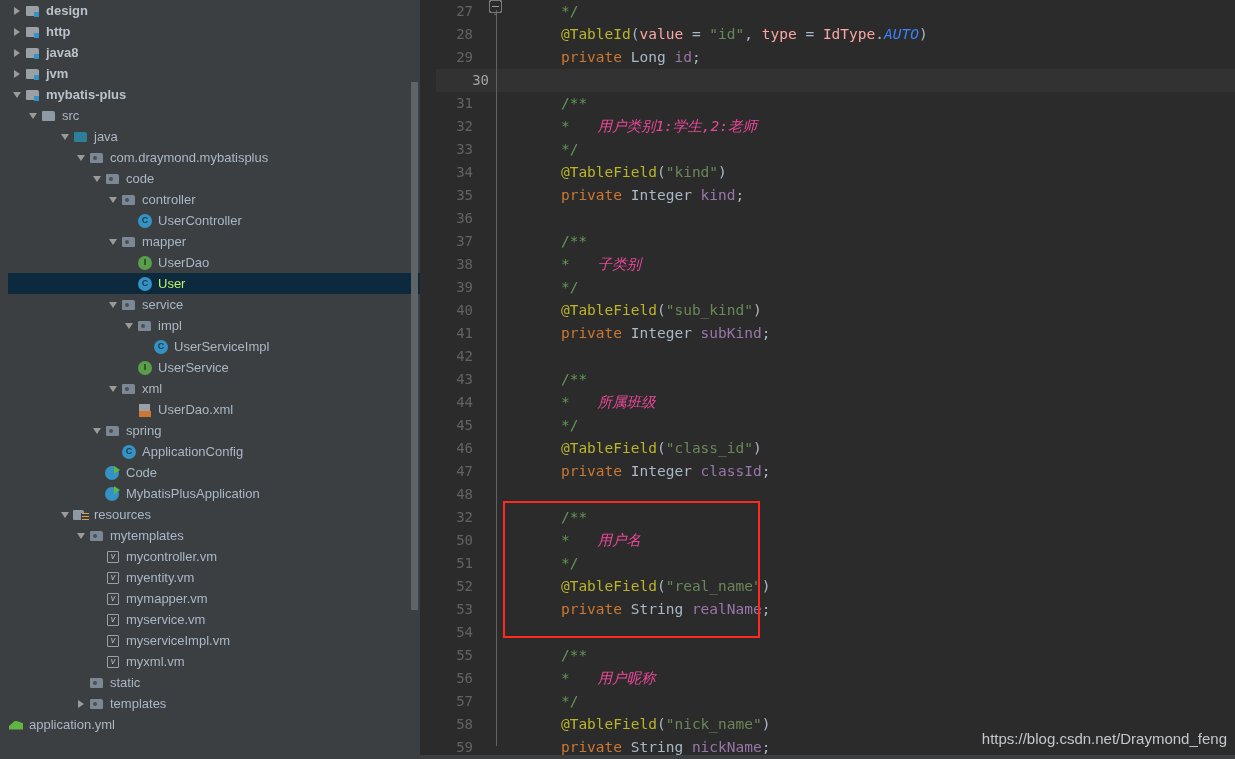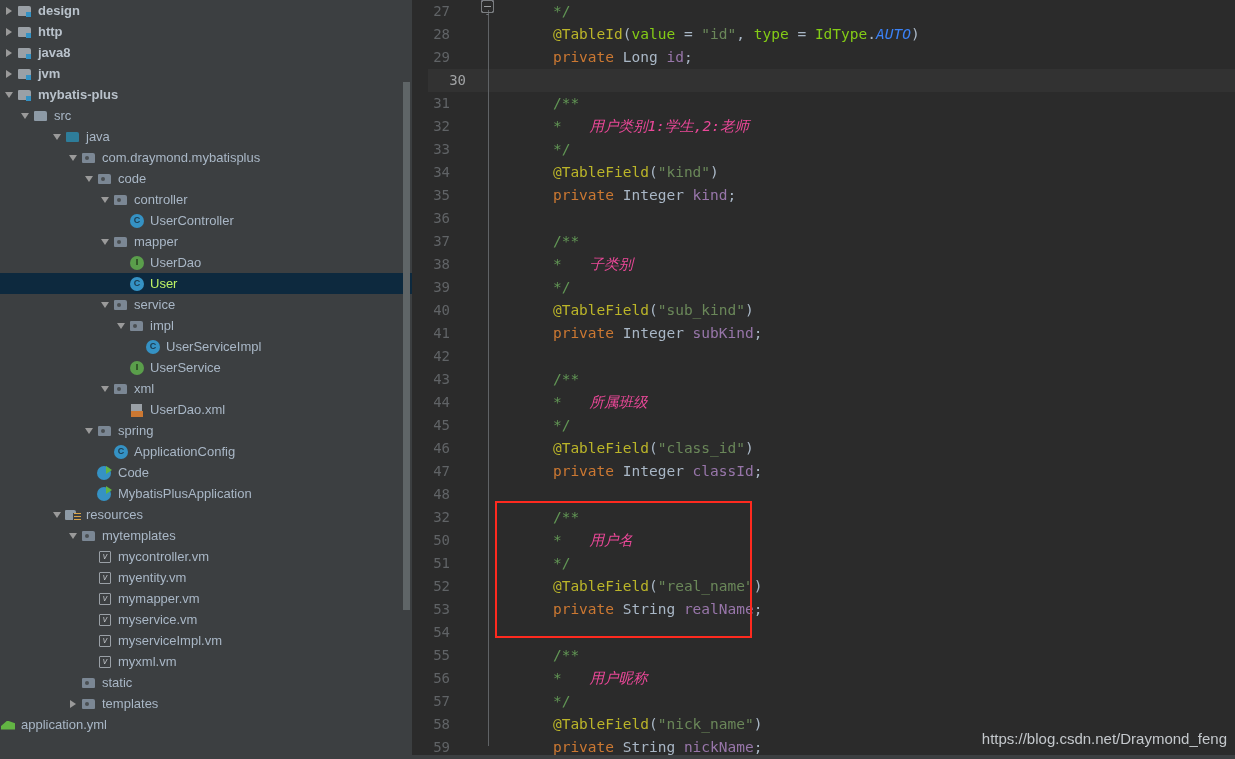--- a/index.html
+++ b/index.html
@@ -17,20 +17,21 @@
   }
 
   
   #project-tree {
     position: relative;
     width: 412px;
     height: 759px;
     background: #3c3f41;
     overflow: hidden;
     flex: 0 0 412px;
+    margin-left: 8px;
   }
   .tree-row {
     position: relative;
     height: 21px;
     line-height: 21px;
     white-space: nowrap;
     font-size: 13px;
     color: #a9b7c6;
     display: flex;
     align-items: center;
@@ -277,20 +278,21 @@
   }
   .ed-line.current { background: #323232; margin-left: 16px; }
   .ln {
     position: absolute;
     left: 0; top: 0;
     width: 38px;
     text-align: right;
     color: #606366;
     font-family: "DejaVu Sans Mono", "Liberation Mono", monospace;
     font-size: 14px;
+    padding-left: 15px;
   }
   .ed-line.current .ln { color: #a1a3a5; }
   .code {
     position: absolute;
     left: 106px; top: 0;
   }
   
   #fold-col {
     position: absolute;
     left: 67px; top: 0;
@@ -331,21 +333,21 @@
   
   .t-ann     { color: #bbb529; }
   .t-kw      { color: #cc7832; }
   .t-type    { color: #a9b7c6; }
   .t-field   { color: #9876aa; }
   .t-str     { color: #6a8759; }
   .t-cmt     { color: #ec4899; font-style: italic; margin-left: 19px; }
   .t-cmtp    { color: #629755; }
   .t-punc    { color: #a9b7c6; }
   .t-static  { color: #3b82f6; font-style: italic; }
-  .t-plain   { color: #84cc16; }
+  .t-plain   { color: #fca5a5; }
 
   
   #red-box {
     position: absolute;
     border: 2px solid #ff2a1f;
     pointer-events: none;
     box-sizing: border-box;
   }
 
   

